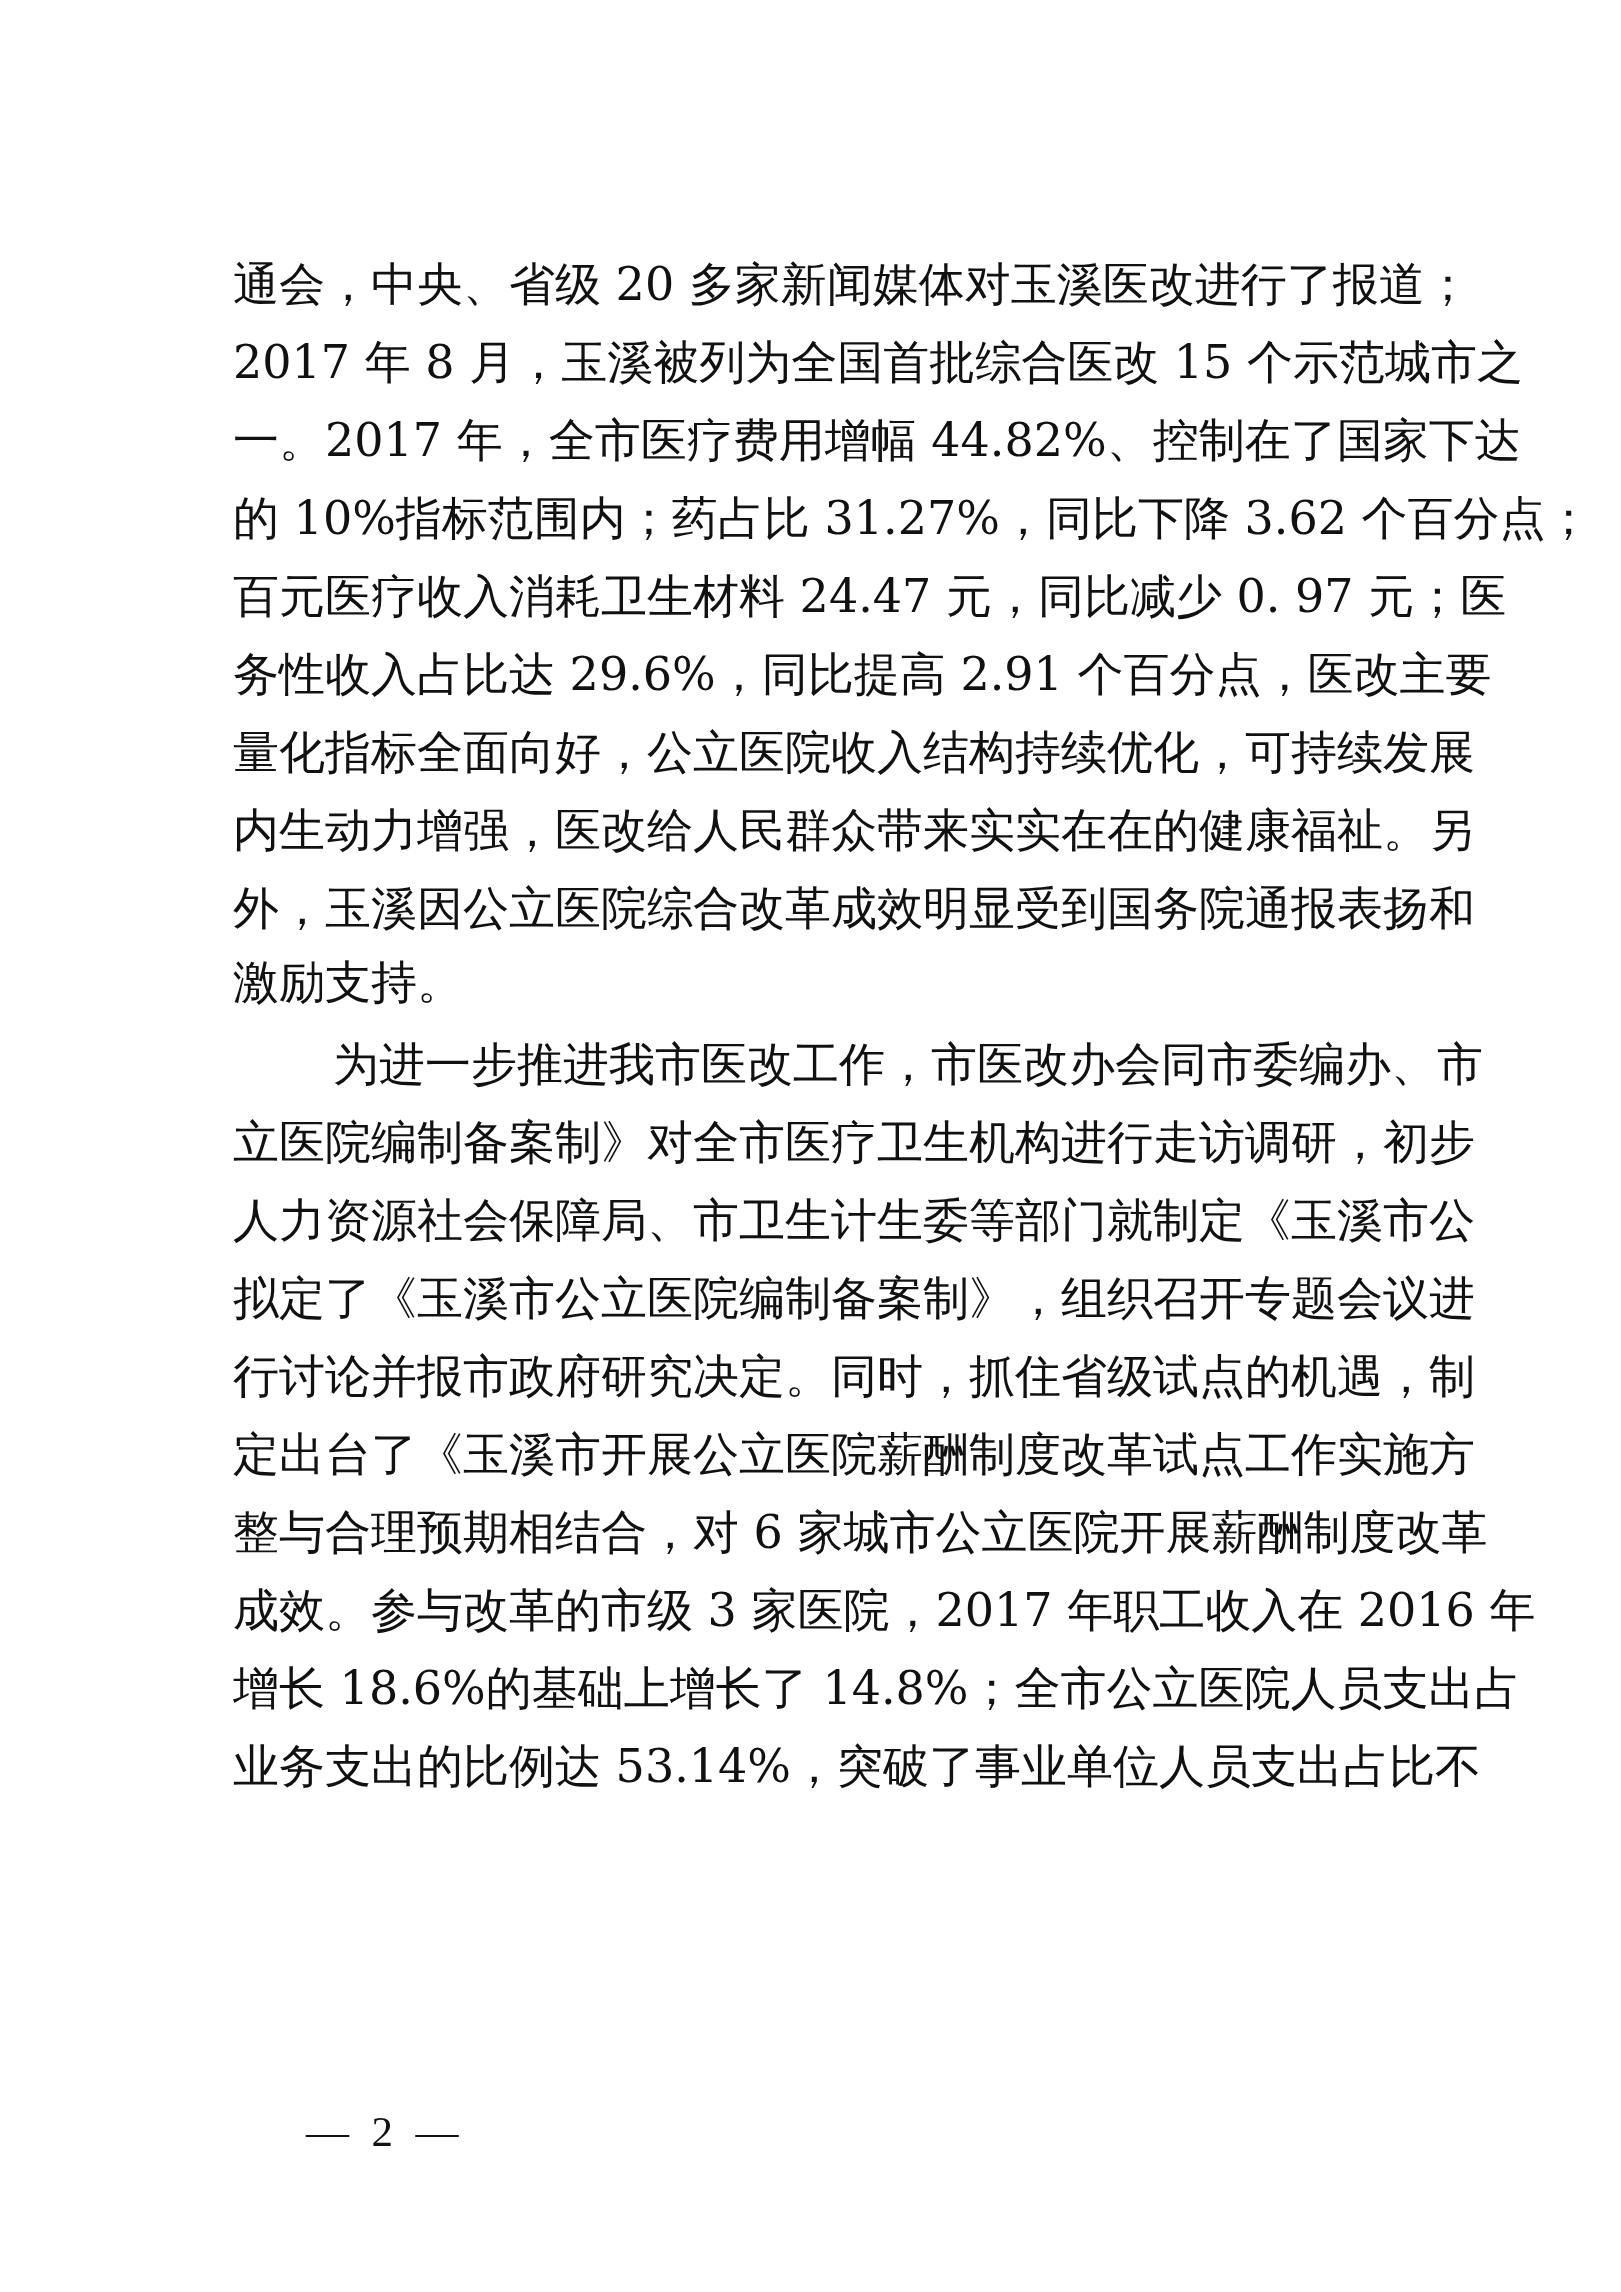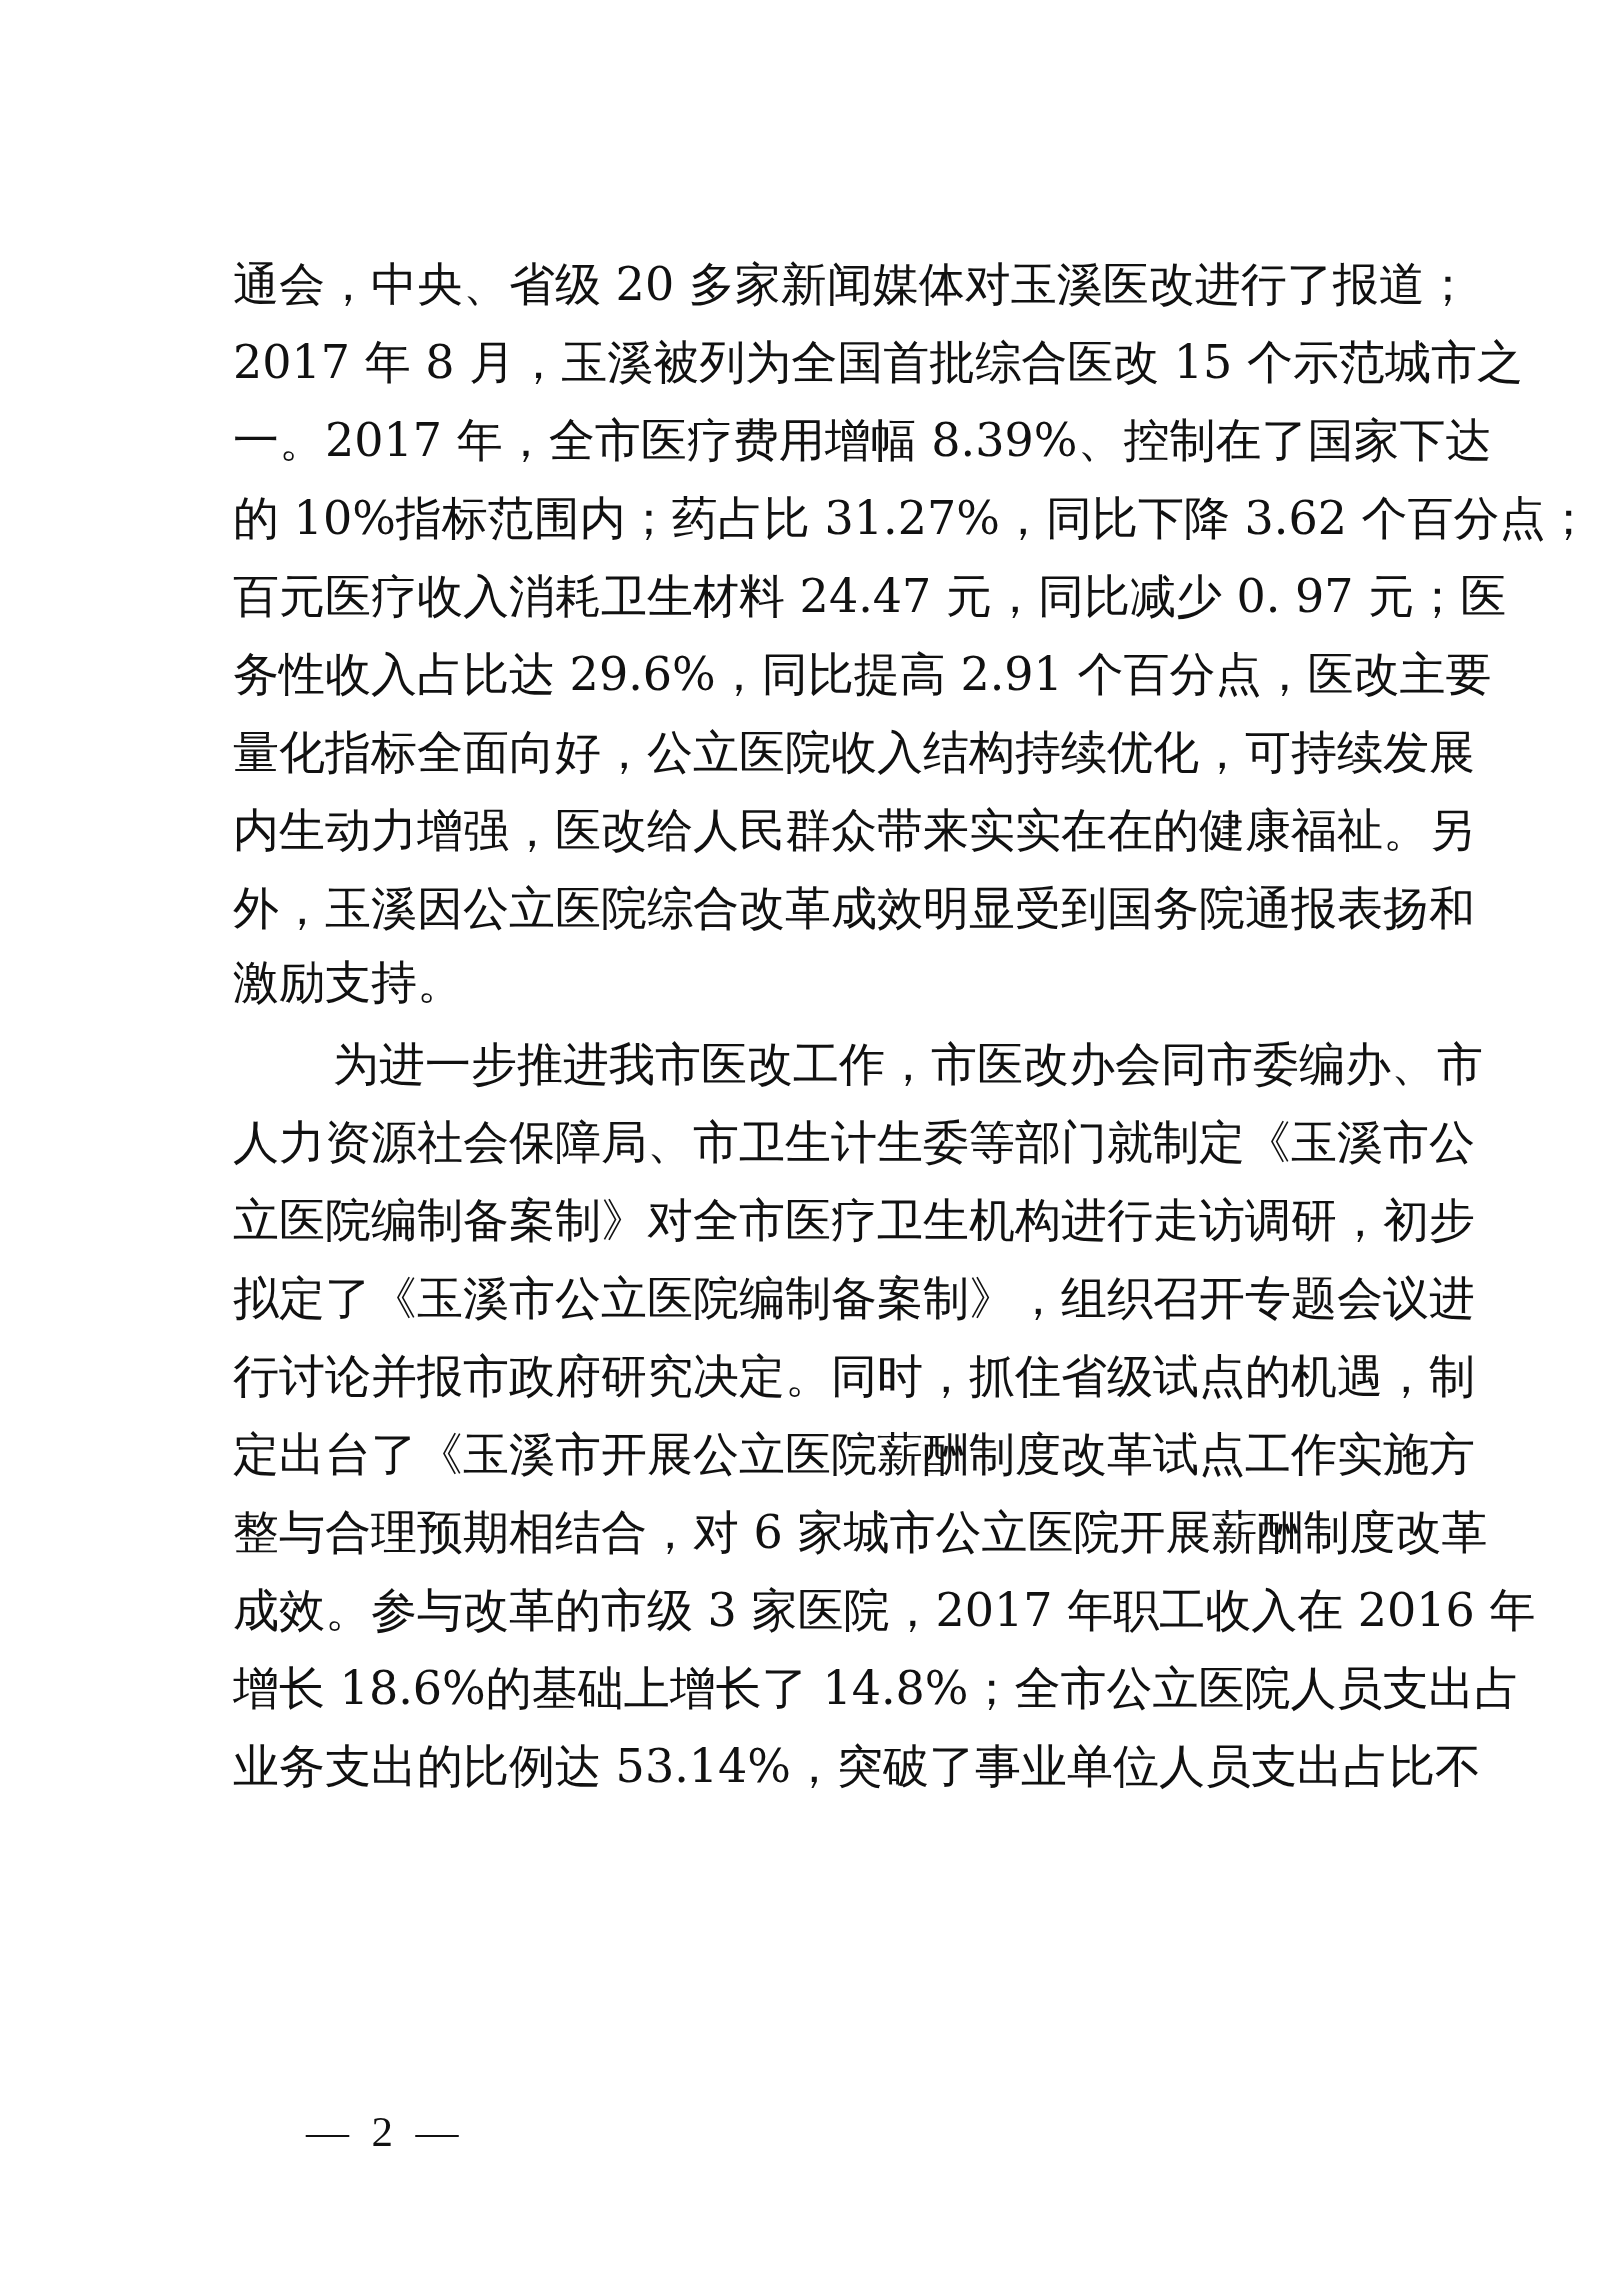--- a/index.html
+++ b/index.html
@@ -57,33 +57,33 @@
     }
   </style>
 </head>
 <body>
 
 <div class="page">
   <div class="body-text">
     <div>
       <span class="line">通会，中央、省级 20 多家新闻媒体对玉溪医改进行了报道；</span>
       <span class="line">2017 年 8 月，玉溪被列为全国首批综合医改 15 个示范城市之</span>
-      <span class="line">一。2017 年，全市医疗费用增幅 8.39%、控制在了国家下达</span>
+      <span class="line">一。2017 年，全市医疗费用增幅 44.82%、控制在了国家下达</span>
       <span class="line">的 10%指标范围内；药占比 31.27%，同比下降 3.62 个百分点；</span>
       <span class="line">百元医疗收入消耗卫生材料 24.47 元，同比减少 0. 97 元；医</span>
       <span class="line">务性收入占比达 29.6%，同比提高 2.91 个百分点，医改主要</span>
       <span class="line">量化指标全面向好，公立医院收入结构持续优化，可持续发展</span>
       <span class="line">内生动力增强，医改给人民群众带来实实在在的健康福祉。另</span>
       <span class="line">外，玉溪因公立医院综合改革成效明显受到国务院通报表扬和</span>
       <span class="line last-line">激励支持。</span>
     </div>
     <div>
       <span class="line indent">为进一步推进我市医改工作，市医改办会同市委编办、市</span>
+      <span class="line">立医院编制备案制》对全市医疗卫生机构进行走访调研，初步</span>
       <span class="line">人力资源社会保障局、市卫生计生委等部门就制定《玉溪市公</span>
-      <span class="line">立医院编制备案制》对全市医疗卫生机构进行走访调研，初步</span>
       <span class="line">拟定了《玉溪市公立医院编制备案制》，组织召开专题会议进</span>
       <span class="line">行讨论并报市政府研究决定。同时，抓住省级试点的机遇，制</span>
       <span class="line">定出台了《玉溪市开展公立医院薪酬制度改革试点工作实施方</span>
       <span class="line">整与合理预期相结合，对 6 家城市公立医院开展薪酬制度改革</span>
       <span class="line">成效。参与改革的市级 3 家医院，2017 年职工收入在 2016 年</span>
       <span class="line">增长 18.6%的基础上增长了 14.8%；全市公立医院人员支出占</span>
       <span class="line">业务支出的比例达 53.14%，突破了事业单位人员支出占比不</span>
     </div>
   </div>
 

